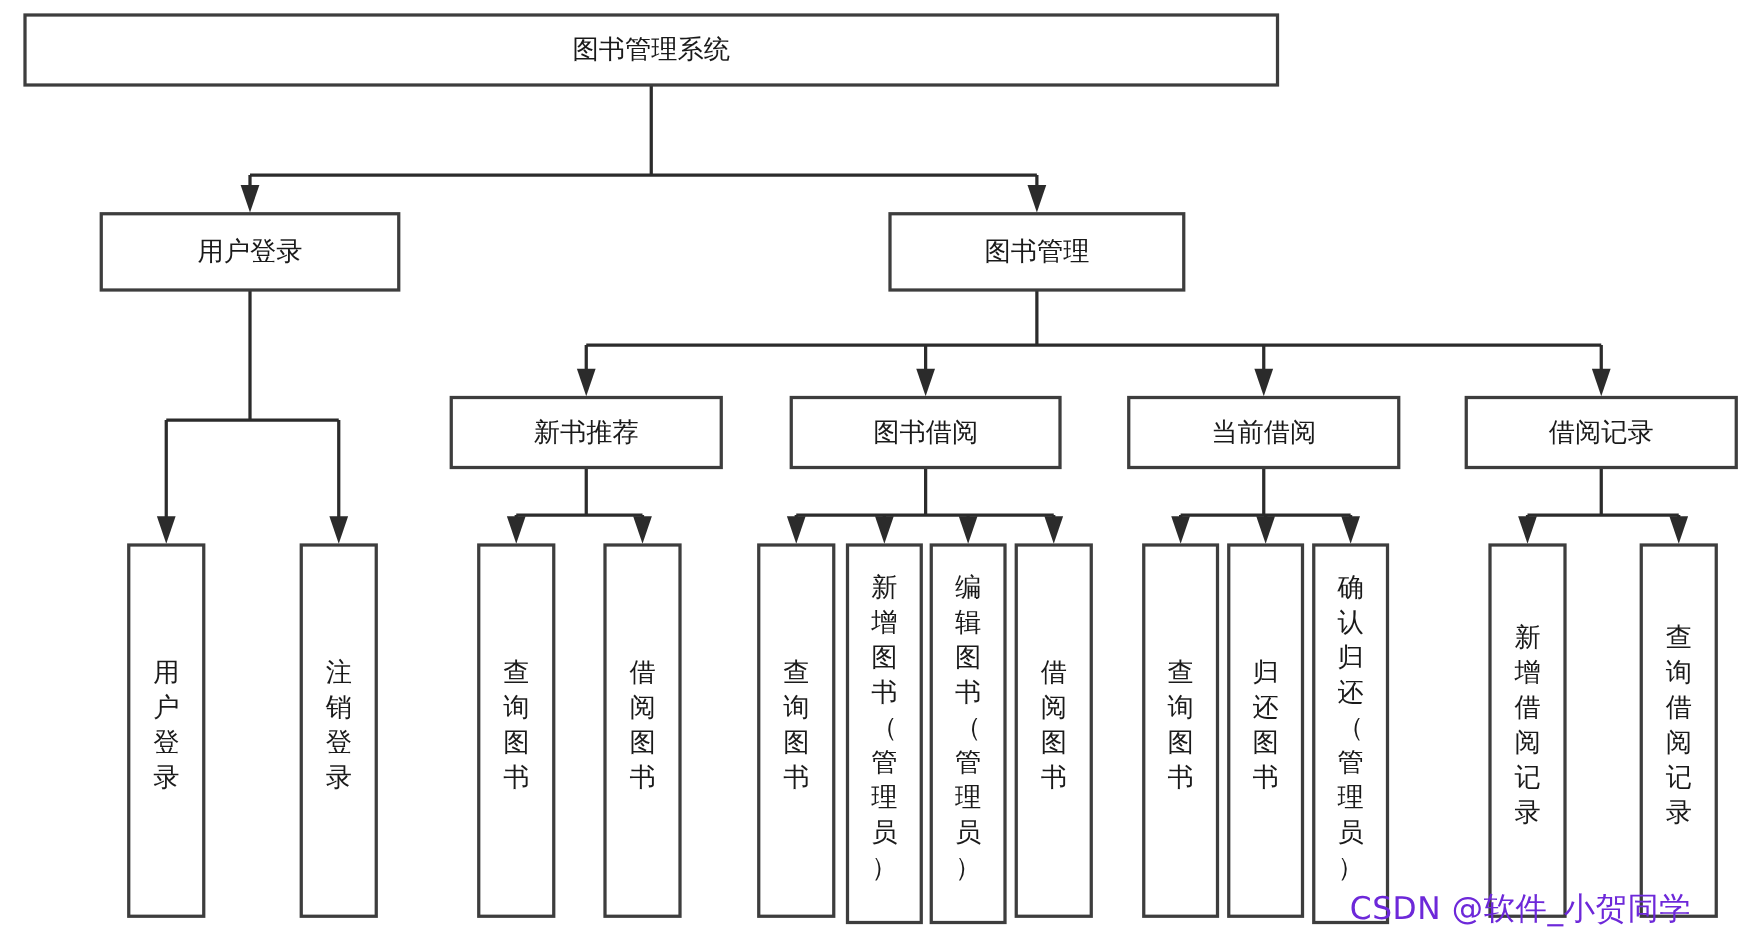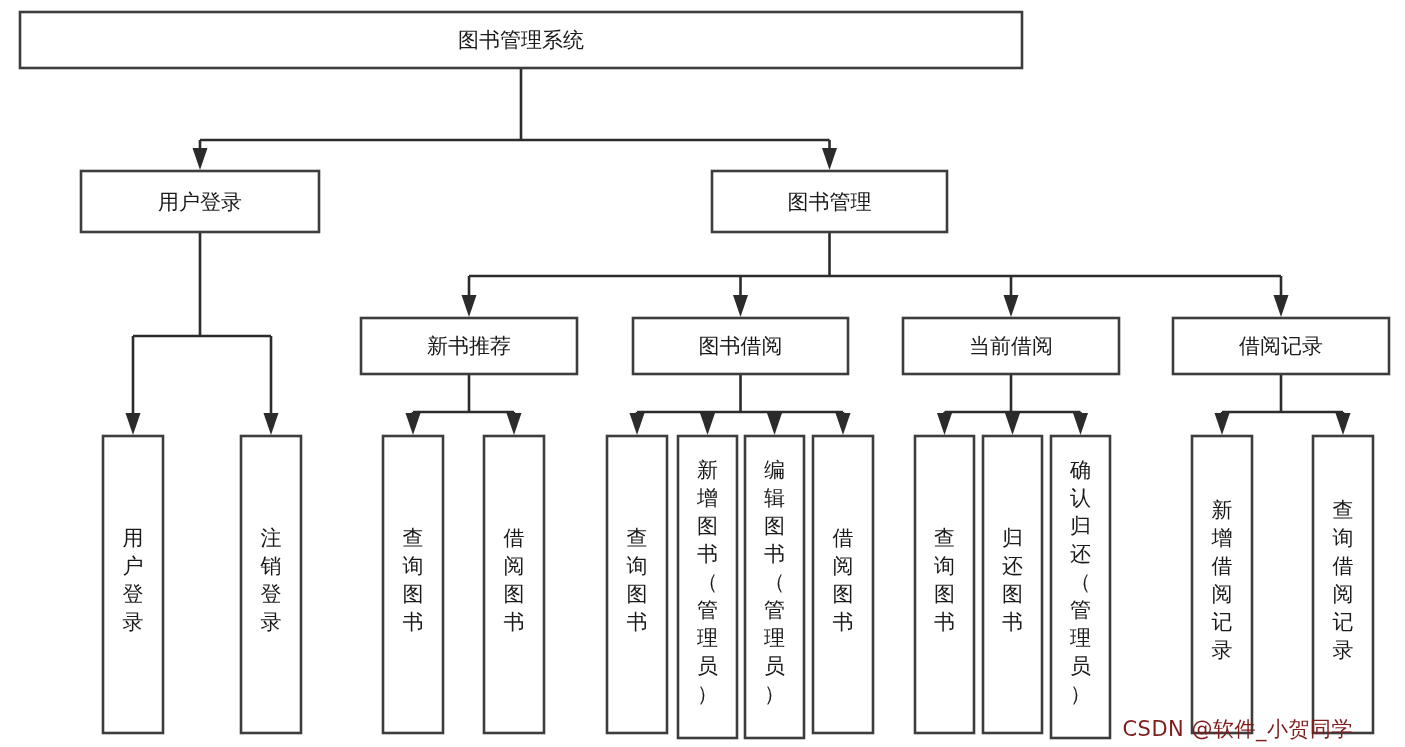--- a/index.html
+++ b/index.html
@@ -51,22 +51,22 @@
     stroke-linecap: butt;
   }
   .arrow-head {
     fill: #2b2b2b;
   }
   .watermark-text {
     position: absolute;
     right: 6px;
     bottom: 4px;
     font-family: "DejaVu Sans", "Liberation Sans", sans-serif;
-    font-size: 21px;
-    color: #7f1d1d;
+    font-size: 25px;
+    color: #6d28d9;
     white-space: nowrap;
     letter-spacing: 0.5px;
     pointer-events: none;
   }
 </style>
 </head>
 <body>
 
 <div id="diagram-root">
   <svg id="flow" viewBox="0 0 1405 747" xmlns="http://www.w3.org/2000/svg">

